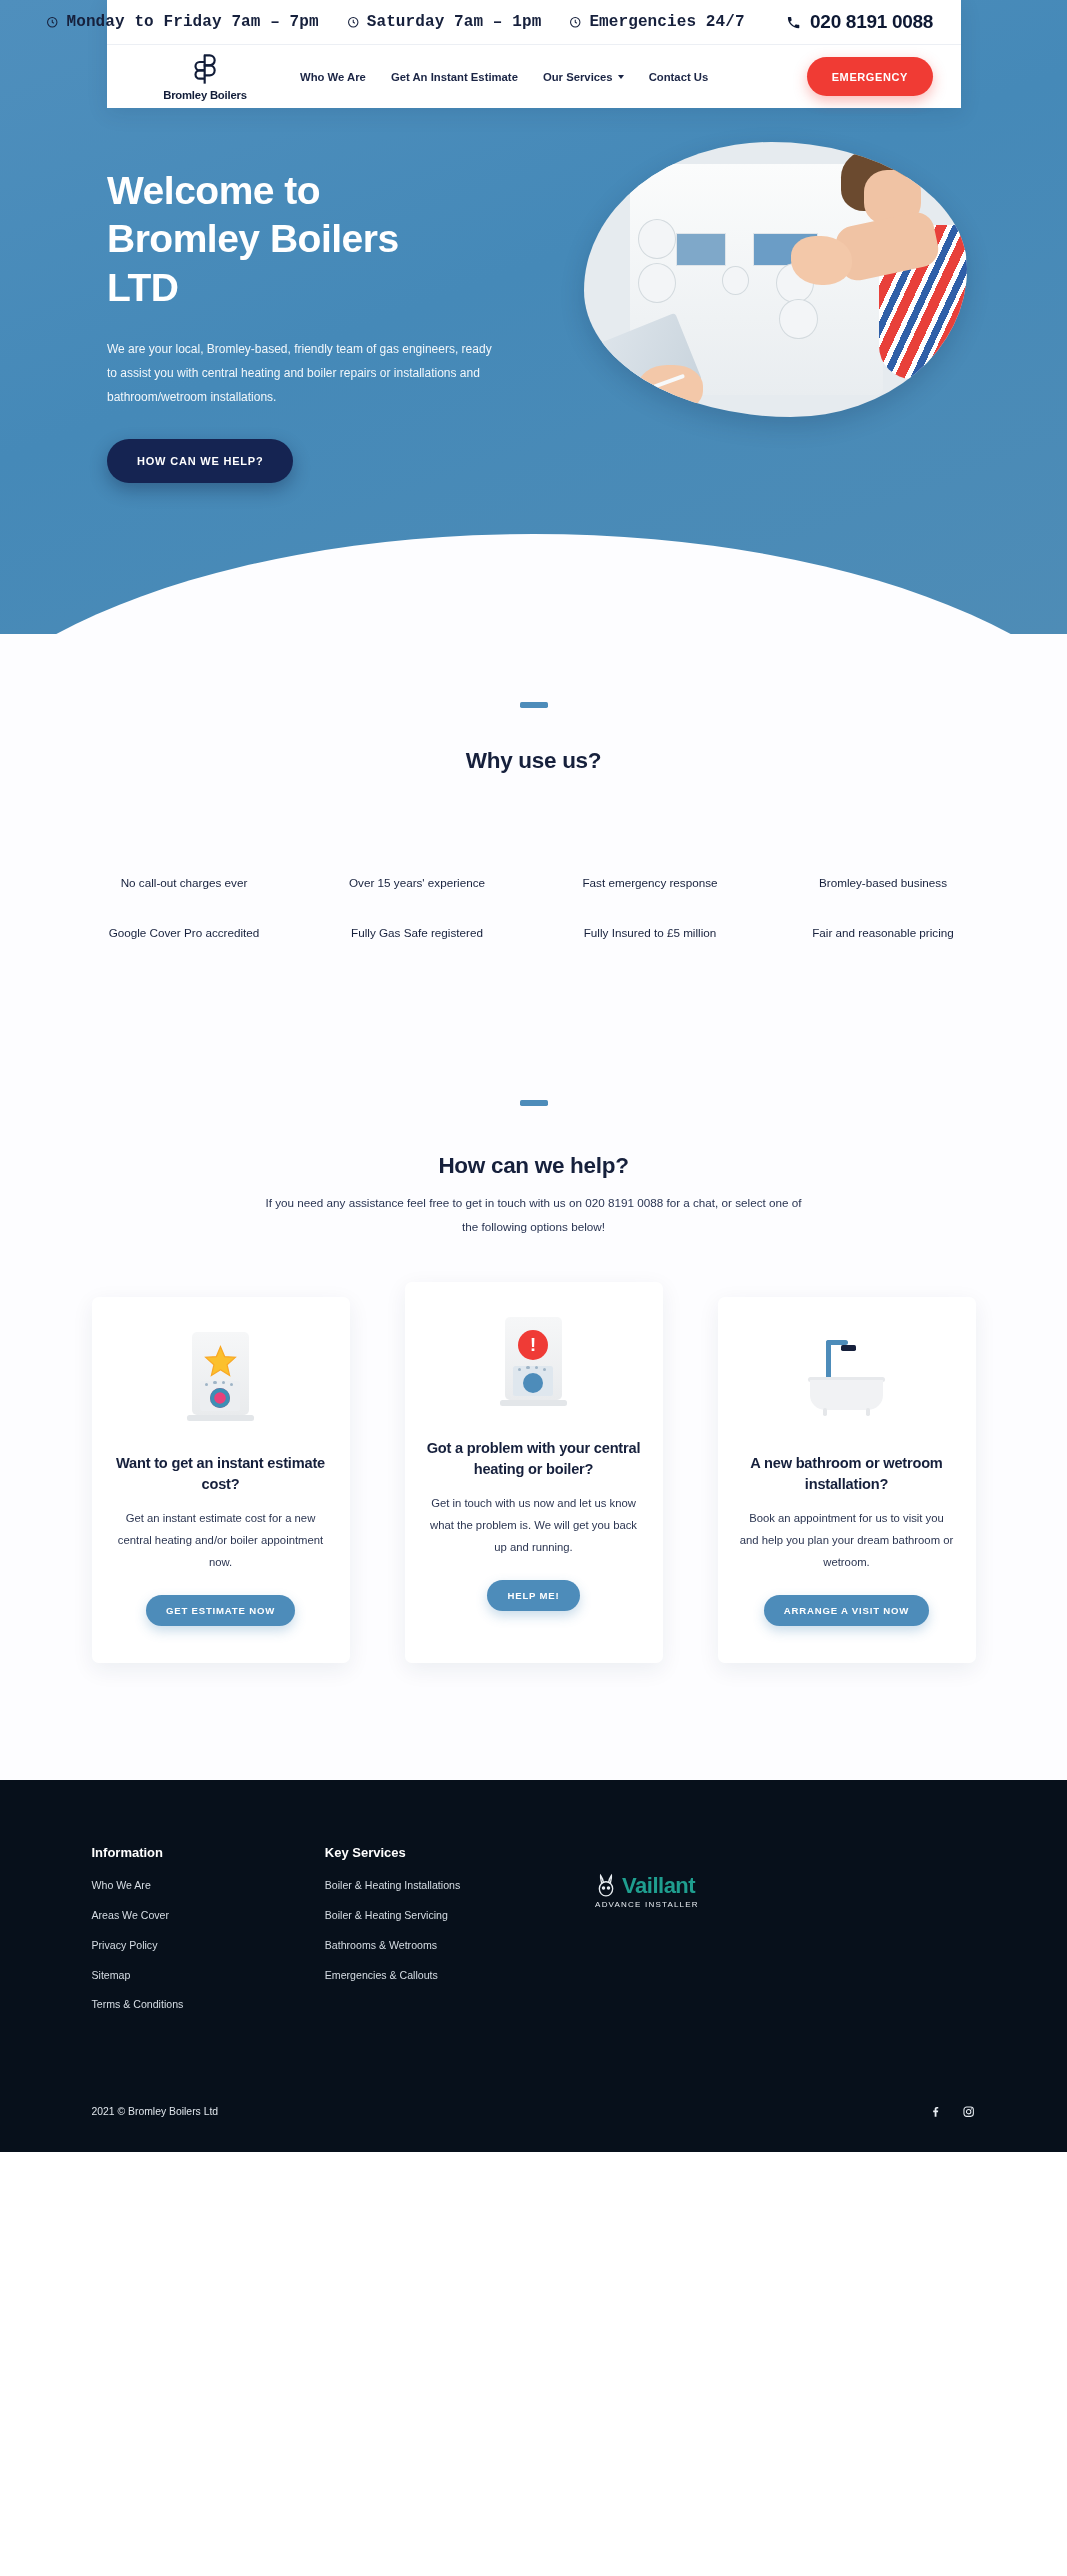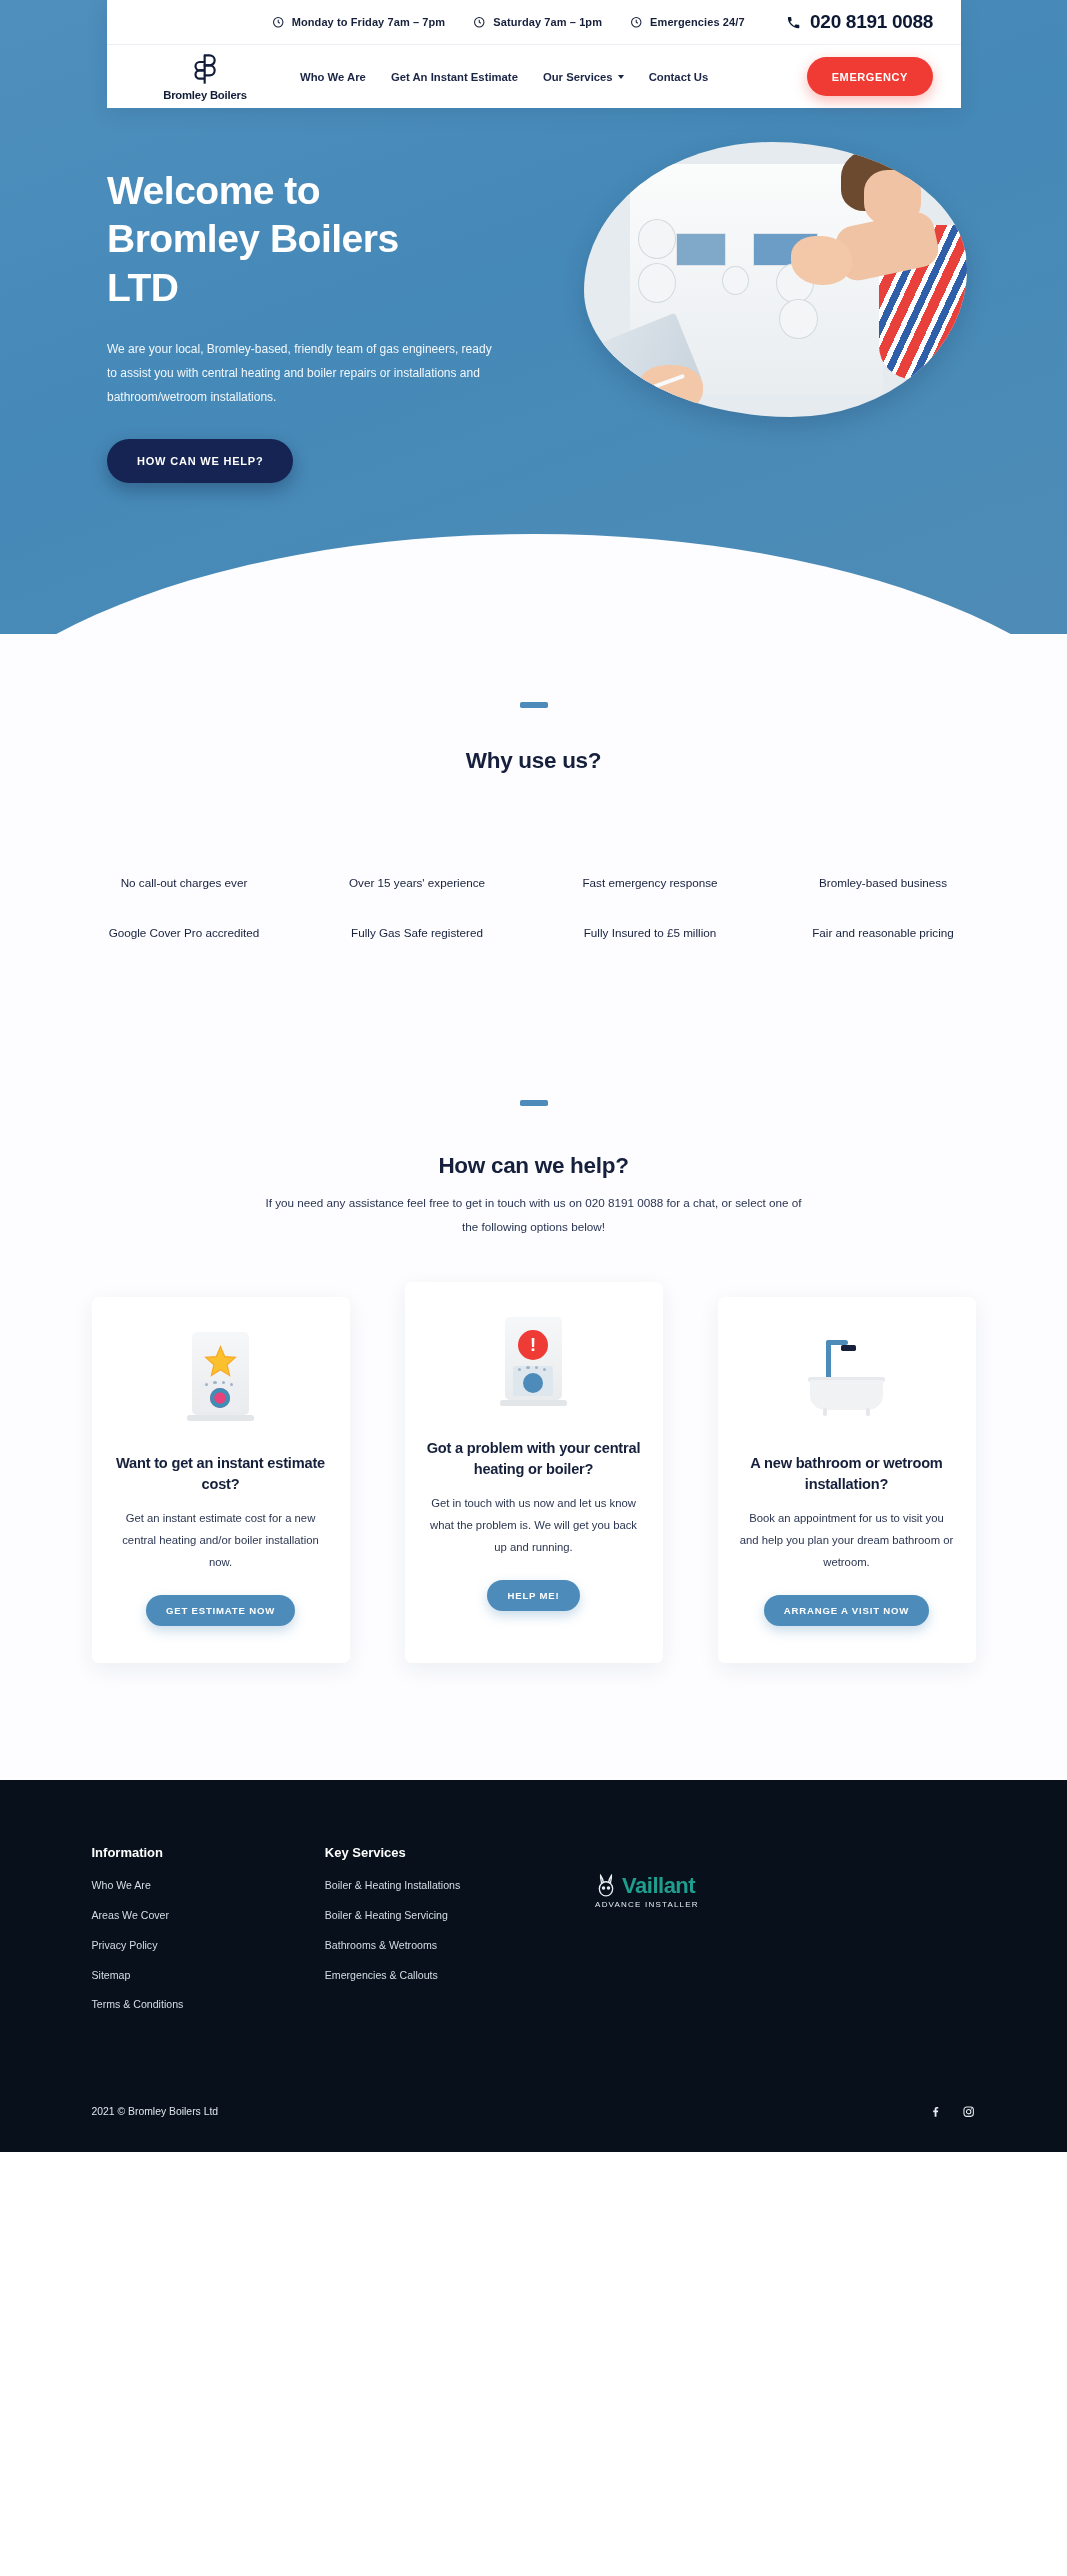--- a/index.html
+++ b/index.html
@@ -44,25 +44,26 @@
     height: 45px;
     display: flex;
     align-items: center;
     justify-content: flex-end;
     padding: 0 28px 0 0;
     gap: 28px;
     border-bottom: 0.8px solid #eceff4;
   }
   .tb-item { display: flex; align-items: center; gap: 7.5px; }
   .tb-item span.txt {
-    font-size: 11px;
+    font-size: 16px;
     font-weight: 700;
     color: #16203c;
     letter-spacing: 0.1px;
     white-space: nowrap;
+    font-family: Liberation Mono, monospace;
   }
   .clock-ico { width: 12.5px; height: 12.5px; flex: 0 0 12.5px; }
   .clock-ico svg { display: block; }
   .phone-block { display: flex; align-items: center; gap: 9.2px; margin-left: 13.3px; }
   .phone-block .num { font-size: 19px; font-weight: 700; color: #0d1833; letter-spacing: -0.3px; white-space: nowrap; }
   .phone-ico { width: 15px; height: 15px; }
 
   .navbar {
     height: 63px;
     display: flex;
@@ -412,21 +413,21 @@
               <i style="left:25px;top:1.7px"></i>
             </div>
           <div class="ca-foot"></div>
           <div class="ca-star">
             <svg viewBox="0 0 40 40" width="33" height="33">
                 <polygon points="20,2 25,14 38,15 28,24 31,37 20,30 9,37 12,24 2,15 15,14" fill="#fbc02d" stroke="#f9a825" stroke-width="1.5"></polygon>
               </svg>
           </div>
         </div>
         <h3>Want to get an instant estimate cost?</h3>
-        <p>Get an instant estimate cost for a new central heating and/or boiler installation now.</p>
+        <p>Get an instant estimate cost for a new central heating and/or boiler appointment now.</p>
         <button class="card-btn">GET ESTIMATE NOW</button>
       </div>
 
       <div class="card tall">
         <div class="card-art">
           <div class="ca-body"></div>
           <div class="ca-win" style="background:#dfe7ee"></div>
           <div class="ca-dial" style="background:#4d8cba"></div>
           <div class="ca-dots">
               <i style="left:0;top:1.7px"></i>

